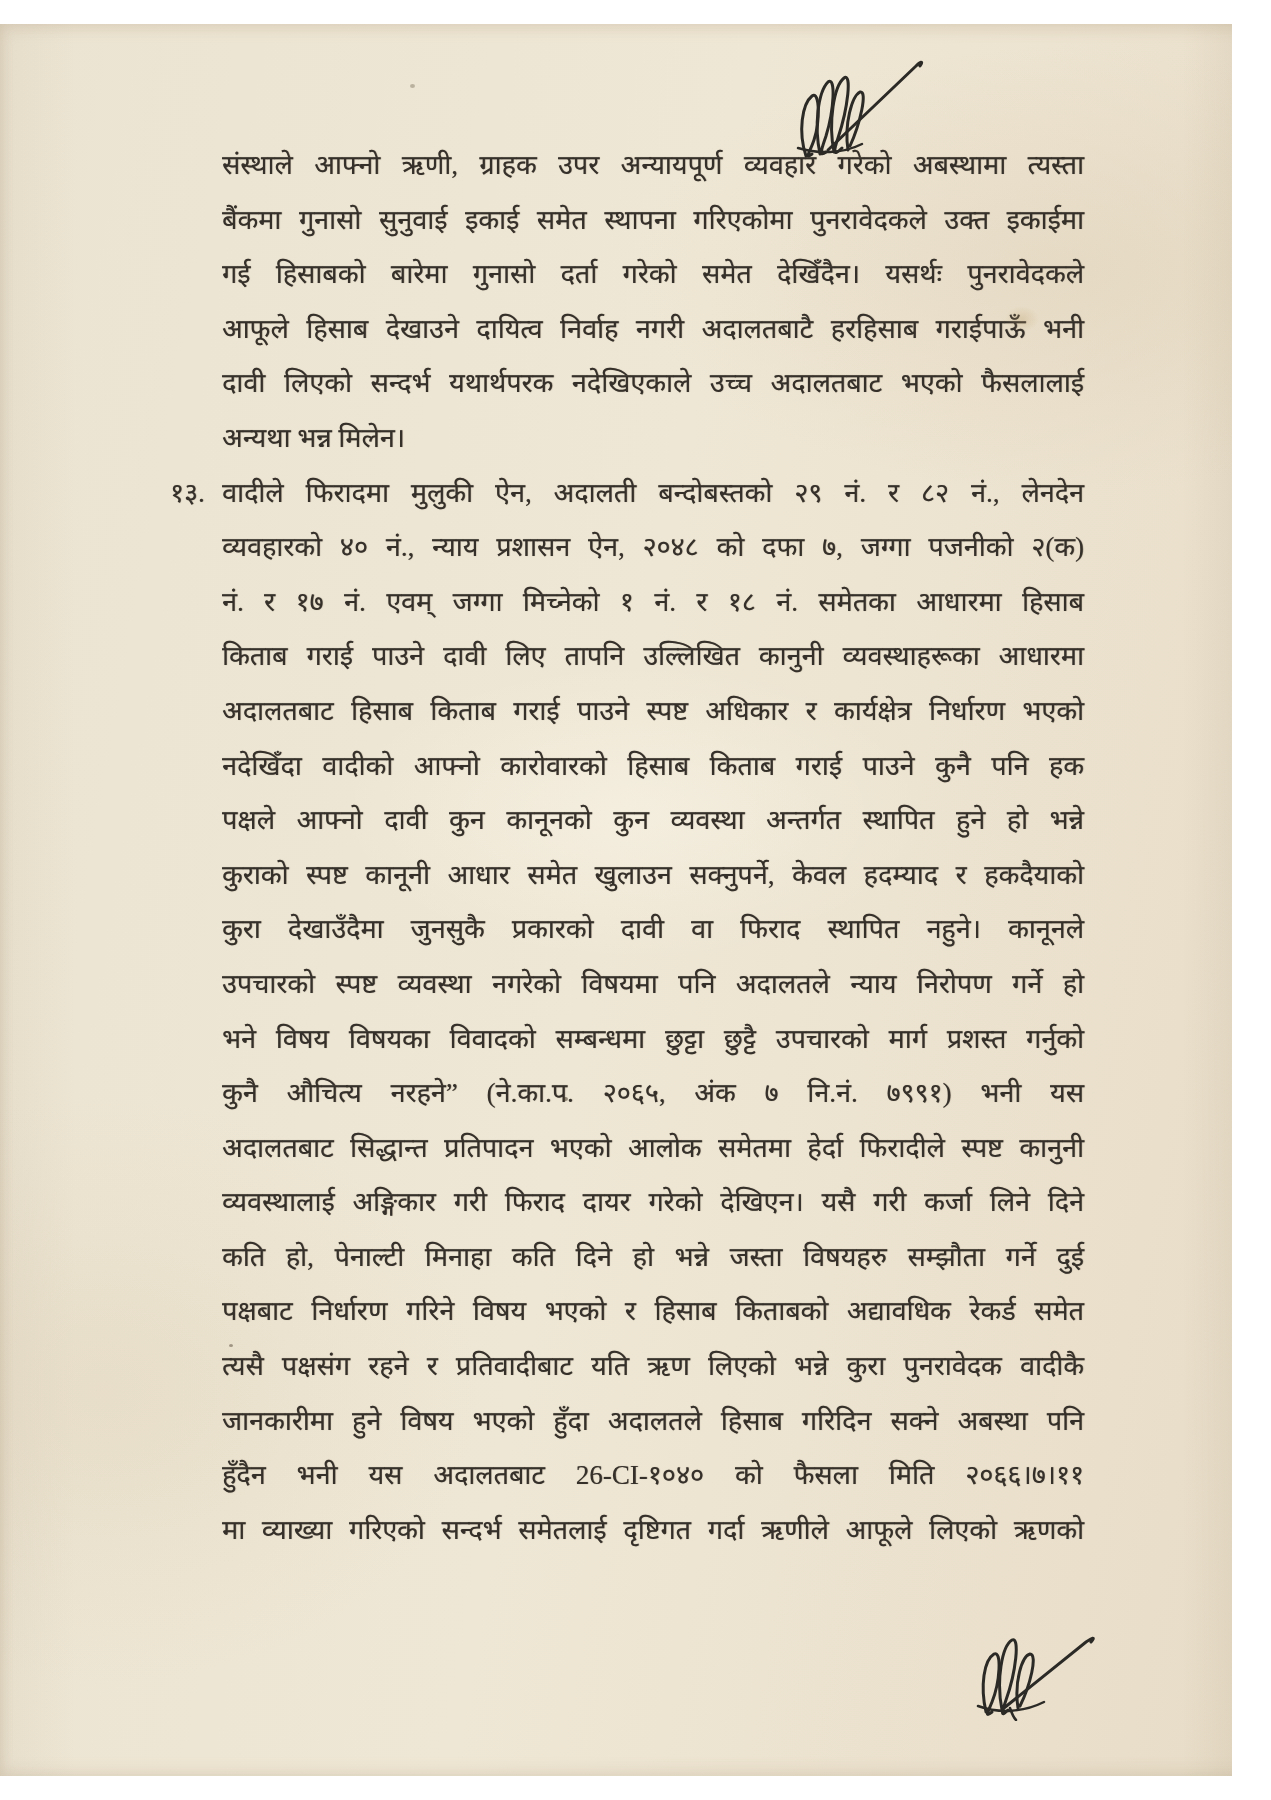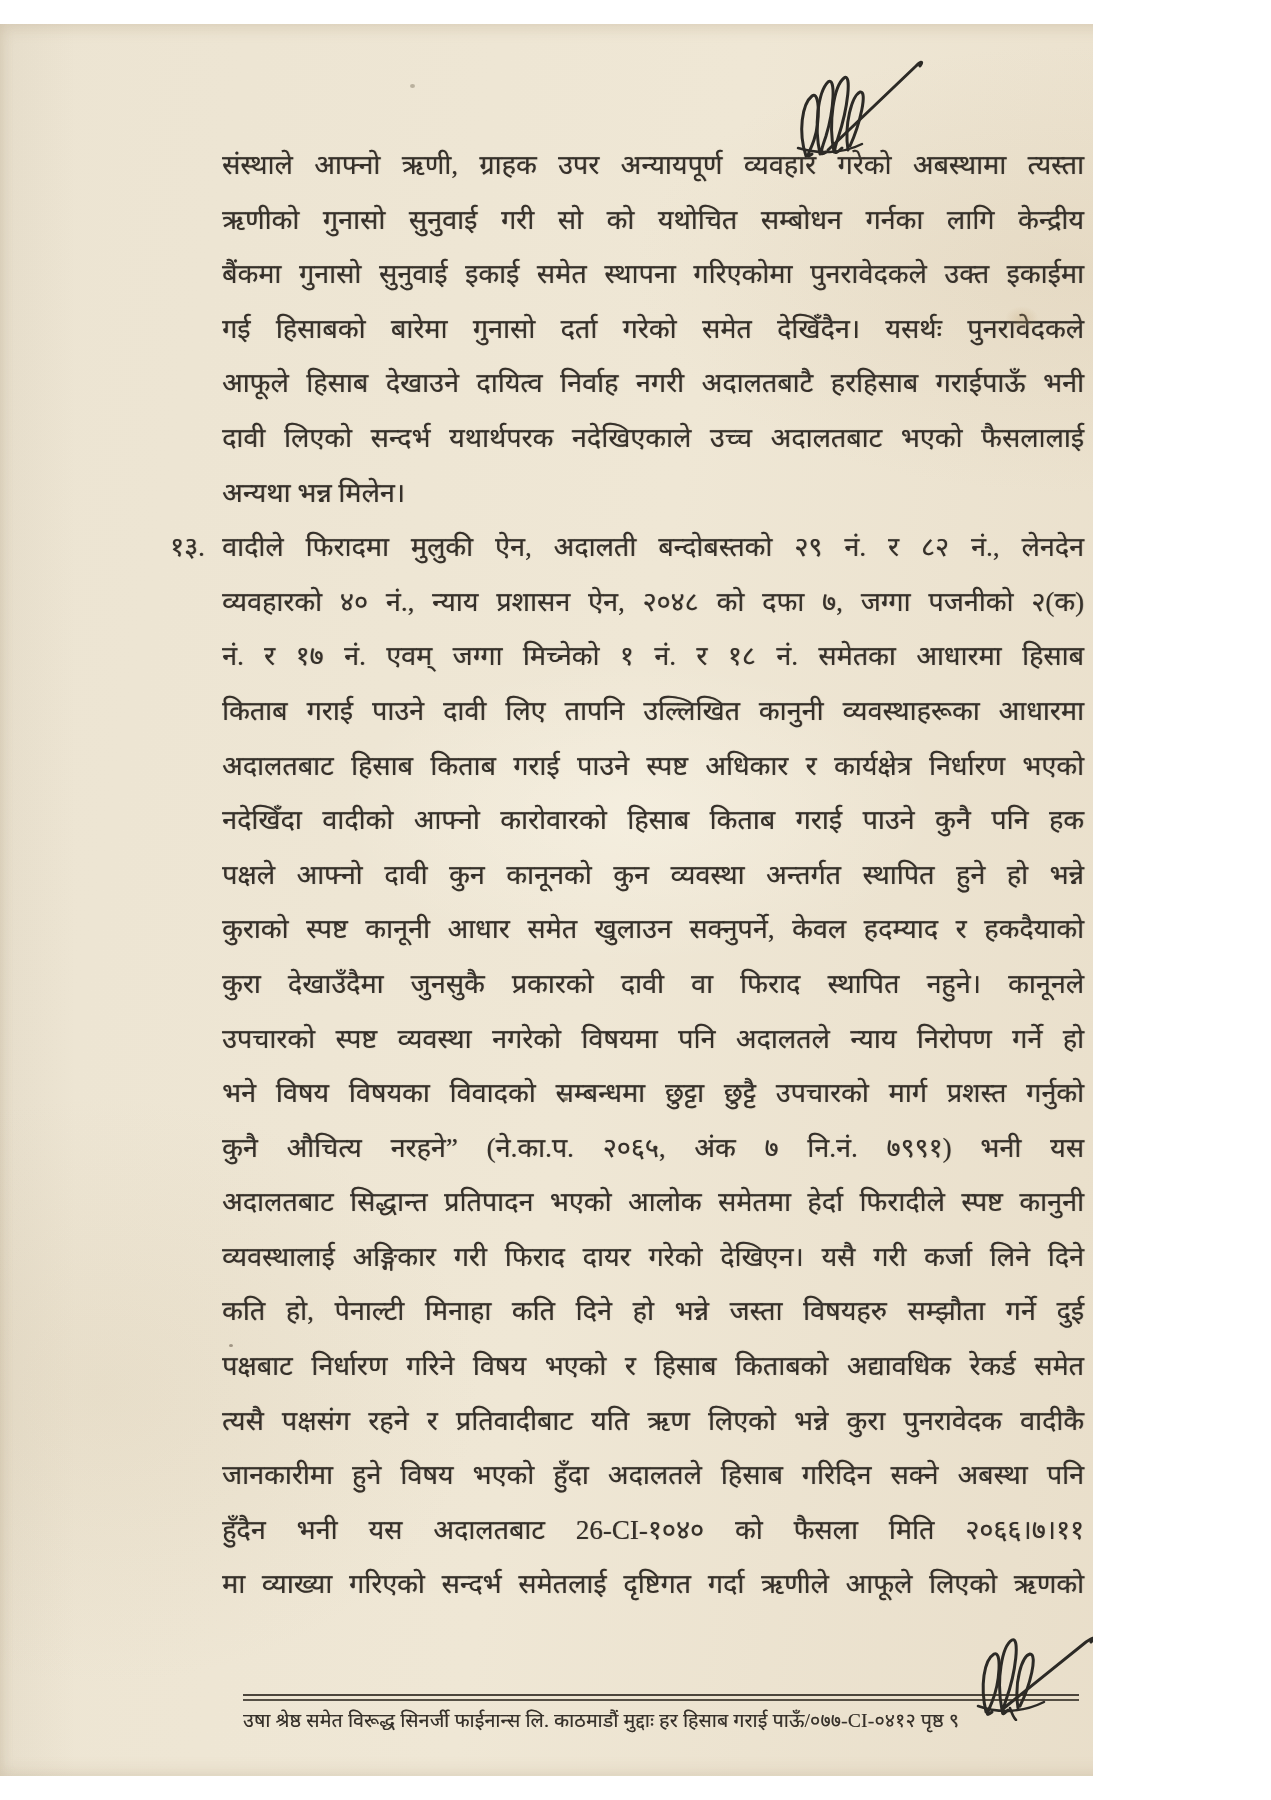--- a/index.html
+++ b/index.html
@@ -1,18 +1,18 @@
 <!DOCTYPE html>
 <html style="--ink: #35302a;"><head>
 <meta charset="utf-8">
 <style>
   html,body{margin:0;padding:0;background:#ffffff;}
   .page{
     position:relative;
-    width:1093px;height:1800px;
+    width:1232px;height:1800px;
     background:#ffffff;
     overflow:hidden;
     font-family:"Liberation Serif","DejaVu Serif",serif;
   }
   .paper{
     position:absolute;left:0;top:24px;width:1271px;height:1752px;
     background:
       radial-gradient(ellipse 620px 320px at 84% 14%, rgba(208,188,156,.22), transparent 70%),
       radial-gradient(ellipse 540px 420px at 8% 78%, rgba(203,186,154,.18), transparent 70%),
       radial-gradient(ellipse 400px 200px at 50% 45%, rgba(255,252,242,.35), transparent 75%),
@@ -77,21 +77,20 @@
       <path d="M52 102 C 46 74 50 40 60 30 C 68 24 66 58 58 84 C 54 96 50 106 58 100" stroke-width="3"></path>
       <path d="M66 100 C 60 70 66 34 76 26 C 84 20 80 56 70 86 C 66 98 64 106 74 96" stroke-width="3"></path>
       <path d="M80 98 C 76 72 84 44 92 40 C 100 38 92 72 82 94" stroke-width="3"></path>
       <path d="M30 96 C 50 102 74 102 94 92" stroke-width="2.5"></path>
       <path d="M60 98 L 148 14 C 152 10 156 8 152 14" stroke-width="3"></path>
     </svg>
 
     <div class="textblock" id="textblock">
         <div class="para">
           <div class="line">संस्थाले आफ्नो ऋणी, ग्राहक उपर अन्यायपूर्ण व्यवहार गरेको अबस्थामा त्यस्ता</div>
-          <div class="line">ऋणीको गुनासो सुनुवाई गरी सो को यथोचित सम्बोधन गर्नका लागि केन्द्रीय</div>
           <div class="line">बैंकमा गुनासो सुनुवाई इकाई समेत स्थापना गरिएकोमा पुनरावेदकले उक्त इकाईमा</div>
           <div class="line">गई हिसाबको बारेमा गुनासो दर्ता गरेको समेत देखिँदैन।  यसर्थः पुनरावेदकले</div>
           <div class="line">आफूले हिसाब देखाउने दायित्व निर्वाह नगरी अदालतबाटै हरहिसाब गराईपाऊँ भनी</div>
           <div class="line">दावी लिएको सन्दर्भ यथार्थपरक नदेखिएकाले उच्च अदालतबाट भएको फैसलालाई</div>
           <div class="line short">अन्यथा भन्न मिलेन।</div>
         </div>
         <div class="para">
           <span class="para-num">१३.</span>
           <div class="line">वादीले फिरादमा मुलुकी ऐन, अदालती बन्दोबस्तको २९ नं. र ८२ नं., लेनदेन</div>
           <div class="line">व्यवहारको ४० नं., न्याय प्रशासन ऐन, २०४८ को दफा ७, जग्गा पजनीको २(क)</div>
@@ -118,23 +117,19 @@
 
     <svg class="sig sig-bottom" viewBox="0 0 155 105">
       <path d="M34 96 C 28 70 32 44 42 38 C 50 34 48 66 40 86 C 36 96 32 102 40 96" stroke-width="3"></path>
       <path d="M50 94 C 44 64 50 30 60 24 C 68 20 64 56 54 84 C 50 96 48 102 56 94" stroke-width="3"></path>
       <path d="M66 92 C 62 66 70 40 78 38 C 86 38 78 70 68 90" stroke-width="3"></path>
       <path d="M26 90 C 48 98 72 96 92 86" stroke-width="2.5"></path>
       <path d="M52 92 L 134 26 C 140 22 144 20 139 26" stroke-width="3"></path>
       <path d="M58 92 C 60 98 62 102 64 104" stroke-width="2.5"></path>
     </svg>
 
-    <div class="footer">
-      <div class="footer-rule"></div>
-      <div class="footer-text">उषा श्रेष्ठ समेत विरूद्ध सिनर्जी फाईनान्स लि. काठमाडौं मुद्दाः हर हिसाब गराई पाऊँ/०७७-CI-०४१२ पृष्ठ ९</div>
-    </div>
 
     <div class="speck s1"></div>
     <div class="speck s2"></div>
     <div class="speck s3"></div>
     <div class="speck s4"></div>
   </div>
 </div>
 
 </body></html>

